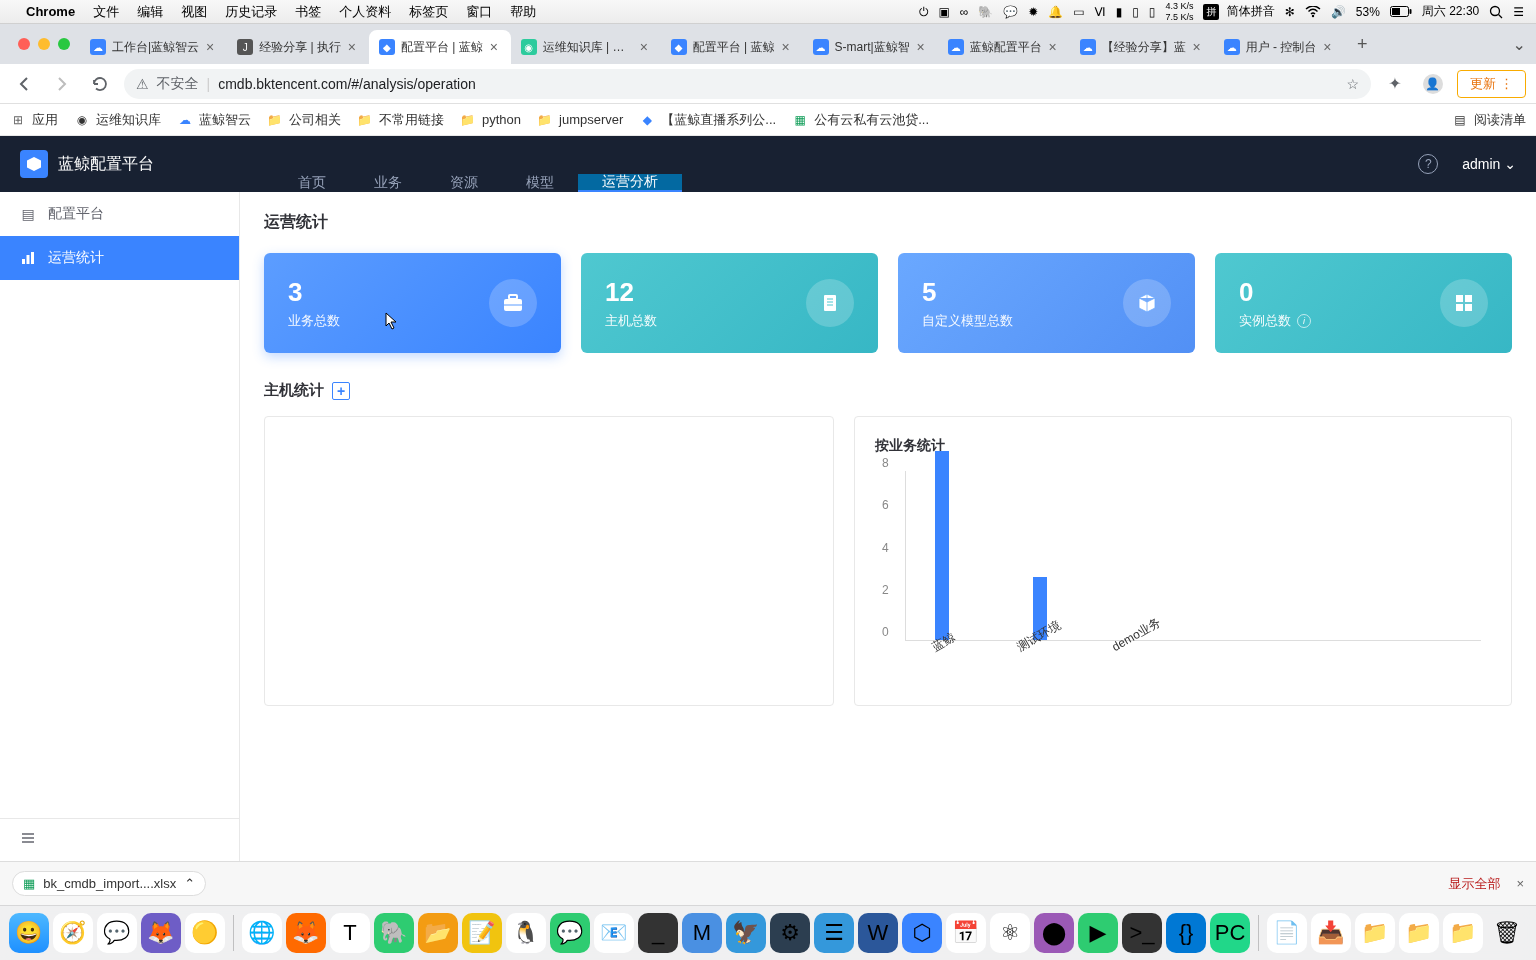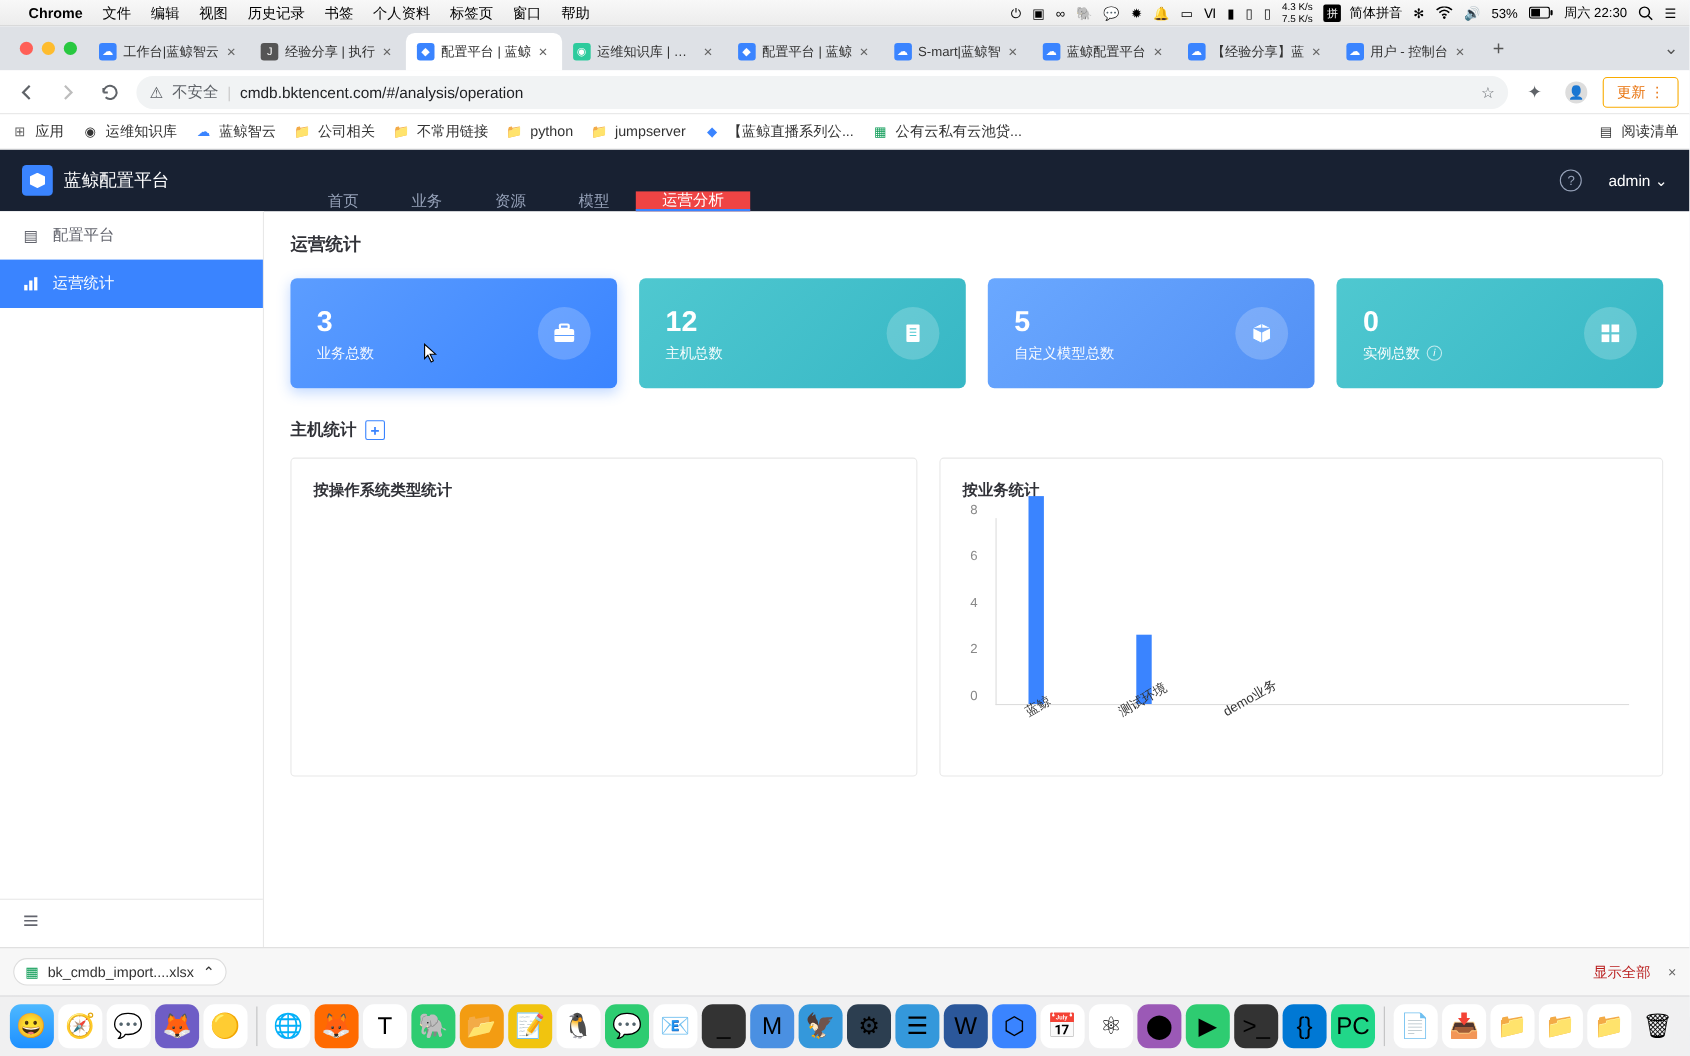--- a/index.html
+++ b/index.html
@@ -45,21 +45,21 @@
     .bookmarks-bar .read-list { margin-left: auto; }
     
     
     .app-wrap { flex: 1; display: flex; flex-direction: column; overflow: hidden; }
     .app-header { height: 56px; background: #182132; display: flex; align-items: center; padding: 0 20px; color: #fff; }
     .app-logo { display: flex; align-items: center; gap: 10px; font-size: 16px; }
     .logo-icon { width: 28px; height: 28px; background: #3a84ff; border-radius: 4px; display: flex; align-items: center; justify-content: center; transform: rotate(0deg); }
     .logo-icon::before { content: ""; width: 14px; height: 14px; background: #fff; clip-path: polygon(50% 0, 100% 25%, 100% 75%, 50% 100%, 0 75%, 0 25%); }
     .app-nav { display: flex; margin-left: 120px; height: 100%; }
     .app-nav .nav-item { padding: 0 24px; display: flex; align-items: center; color: #96a2b9; font-size: 14px; cursor: pointer; margin-top: 38px; }
-    .app-nav .nav-item.active { color: #fff; background: #ef4444; border-bottom: 2px solid #3a84ff; }
+    .app-nav .nav-item.active { color: #fff; background: #0369a1; border-bottom: 2px solid #3a84ff; }
     .app-right { margin-left: auto; display: flex; align-items: center; gap: 24px; color: #fff; font-size: 14px; }
     .help-icon { width: 20px; height: 20px; border: 1.5px solid #96a2b9; border-radius: 50%; display: flex; align-items: center; justify-content: center; font-size: 12px; color: #96a2b9; }
     
     .app-body { flex: 1; display: flex; overflow: hidden; }
     .sidebar { width: 240px; background: #fff; border-right: 1px solid #e8e8e8; display: flex; flex-direction: column; }
     .sidebar-item { height: 44px; display: flex; align-items: center; padding: 0 20px; gap: 12px; font-size: 14px; color: #63656e; cursor: pointer; }
     .sidebar-item.active { background: #3a84ff; color: #fff; }
     .sidebar-icon { width: 16px; height: 16px; display: flex; align-items: center; justify-content: center; }
     .sidebar-collapse { margin-top: auto; padding: 12px 20px; border-top: 1px solid #e8e8e8; color: #63656e; cursor: pointer; }
     
@@ -411,21 +411,20 @@
           </div>
         </div>
 
         <div class="section-title">
           <span>主机统计</span>
           <span class="plus-btn">+</span>
         </div>
 
         <div class="chart-row">
           <div class="chart-card left">
-            <div class="chart-title">按操作系统类型统计</div>
           </div>
           <div class="chart-card right">
             <div class="chart-title">按业务统计</div>
             <div class="barchart">
               <div class="bar-area">
                 <span class="y-tick" style="bottom:-6px">0</span>
                 <span class="y-tick" style="bottom:calc(25% - 6px)">2</span>
                 <span class="y-tick" style="bottom:calc(50% - 6px)">4</span>
                 <span class="y-tick" style="bottom:calc(75% - 6px)">6</span>
                 <span class="y-tick" style="bottom:calc(100% - 6px)">8</span>

